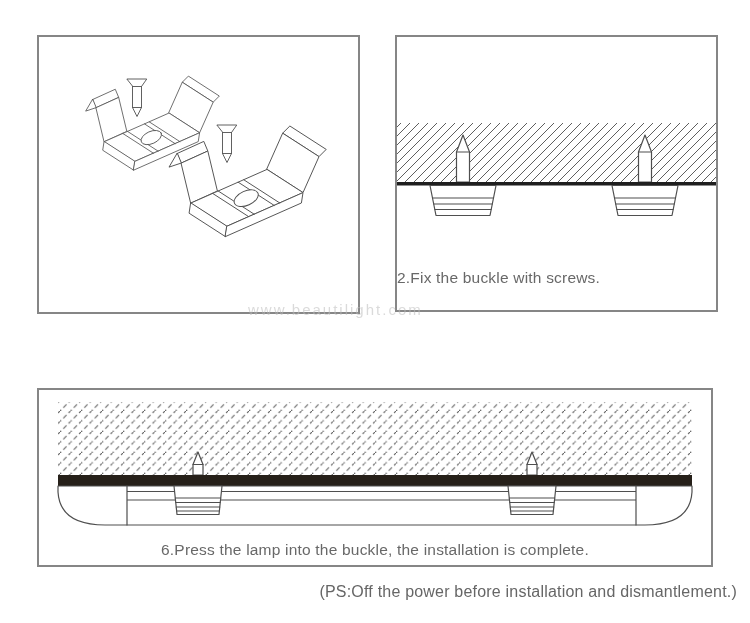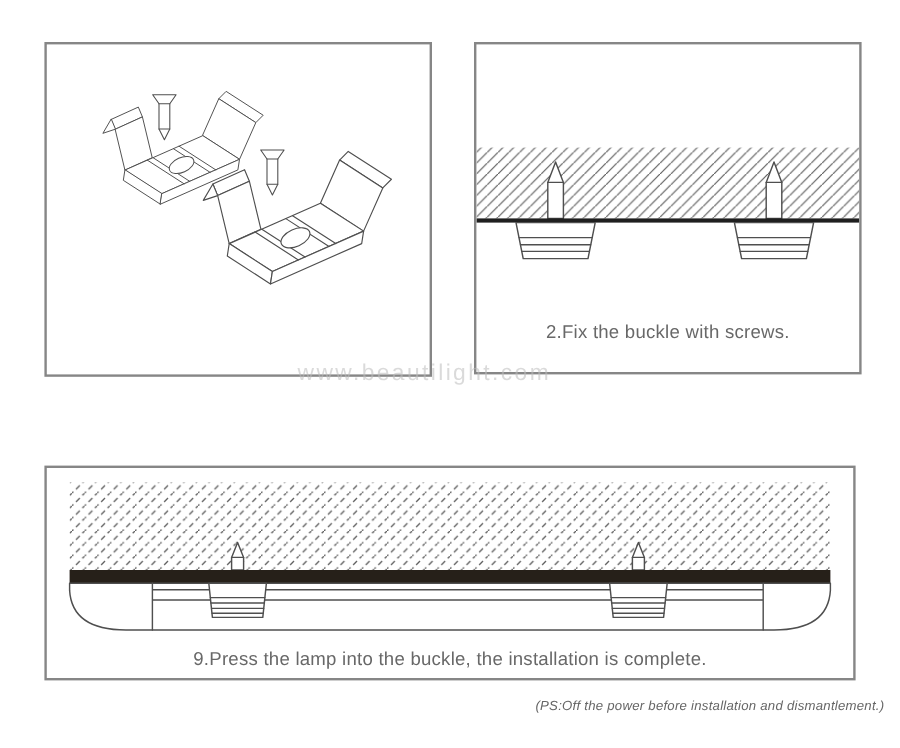--- a/index.html
+++ b/index.html
@@ -11,29 +11,29 @@
   .panel1{left:37px;top:35px;width:323px;height:279px;}
   .panel2{left:395px;top:35px;width:323px;height:277px;}
   .panel3{left:37px;top:388px;width:676px;height:179px;}
   .panel svg{position:absolute;left:0;top:0;}
   .caption{
     position:absolute;color:#686868;font-size:15.5px;line-height:25px;
     letter-spacing:0.2px;white-space:nowrap;
   }
   .cap1{left:16px;top:218px;}
   .cap1 .indent{padding-left:13px;}
-  .cap2{left:0;top:228px;width:100%;text-align:center;}
+  .cap2{left:0;top:228px;width:100%;text-align:left;}
   .cap3{left:0;top:147px;width:100%;text-align:center;}
   .ps-note{
-    position:absolute;right:13px;top:583px;color:#666666;font-size:11px;
-    white-space:nowrap;letter-spacing:0.2px;font-style:italic;
+    position:absolute;right:13px;top:583px;color:#666666;font-size:16px;
+    white-space:nowrap;letter-spacing:0.2px;
   }
   .watermark{
     position:absolute;left:248px;top:301px;width:260px;color:#bdbdbd;opacity:0.55;
-    font-size:19px;letter-spacing:2px;white-space:nowrap;z-index:5;
+    font-size:15px;letter-spacing:2px;white-space:nowrap;z-index:5;
   }
   .lineart{stroke:#4f4f4f;stroke-width:1.2;fill:none;stroke-linejoin:round;stroke-linecap:round;}
   .whitefill{fill:#ffffff;}
 </style>
 </head>
 <body>
 
 <div class="canvas">
 
   <div class="panel panel1">
@@ -134,18 +134,18 @@
 
       <g class="lineart whitefill">
         <path d="M135,96 L183,96 L180,124.5 L138,124.5 Z"></path>
         <path d="M136.3,108 L181.7,108 M136.8,112.5 L181.2,112.5 M137.3,117 L180.7,117 M137.8,121 L180.2,121" fill="none"></path>
       </g>
       <g class="lineart whitefill">
         <path d="M469,96 L517,96 L514,124.5 L472,124.5 Z"></path>
         <path d="M470.3,108 L515.7,108 M470.8,112.5 L515.2,112.5 M471.3,117 L514.7,117 M471.8,121 L514.2,121" fill="none"></path>
       </g>
     </svg>
-    <div class="caption cap3">9.Press the lamp into the buckle, the installation is complete.</div>
+    <div class="caption cap3">6.Press the lamp into the buckle, the installation is complete.</div>
   </div>
 
   <div class="ps-note">(PS:Off the power before installation and dismantlement.)</div>
 
 </div>
 
 </body></html>

